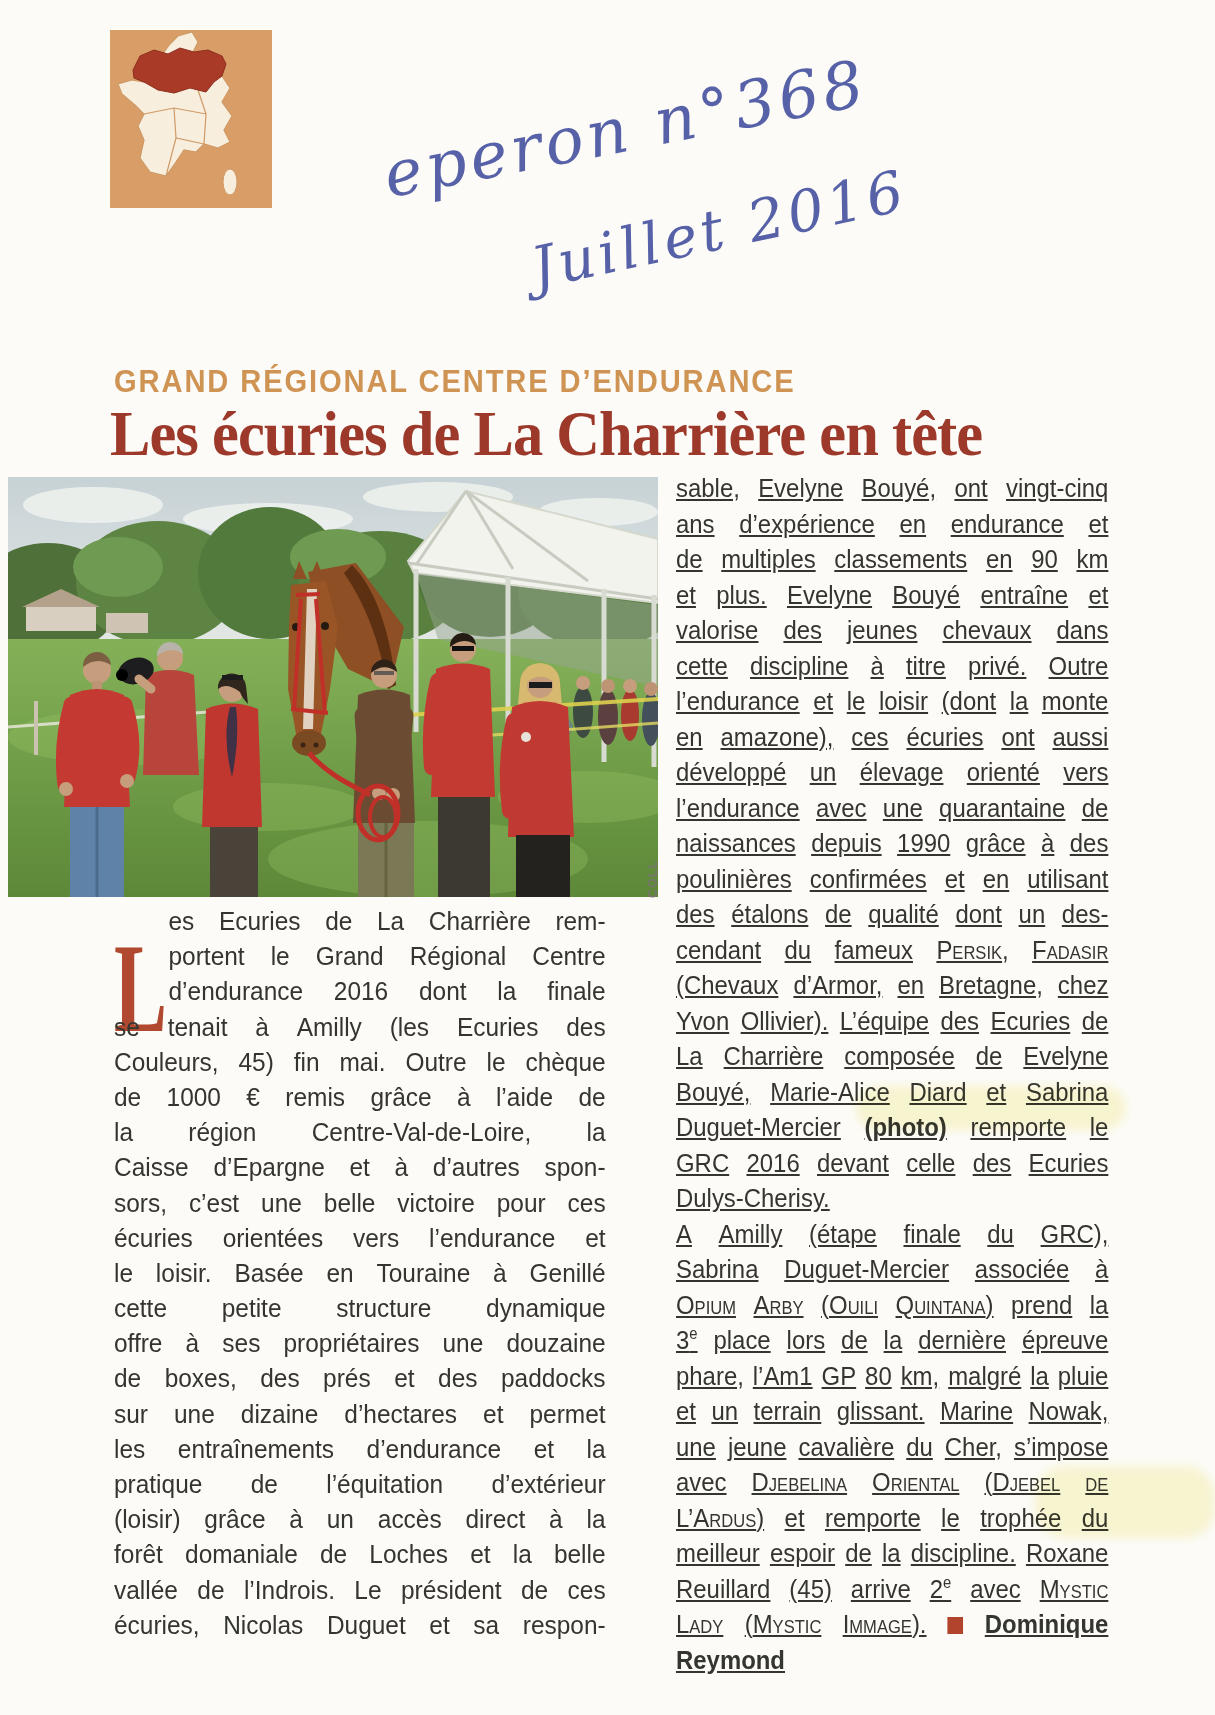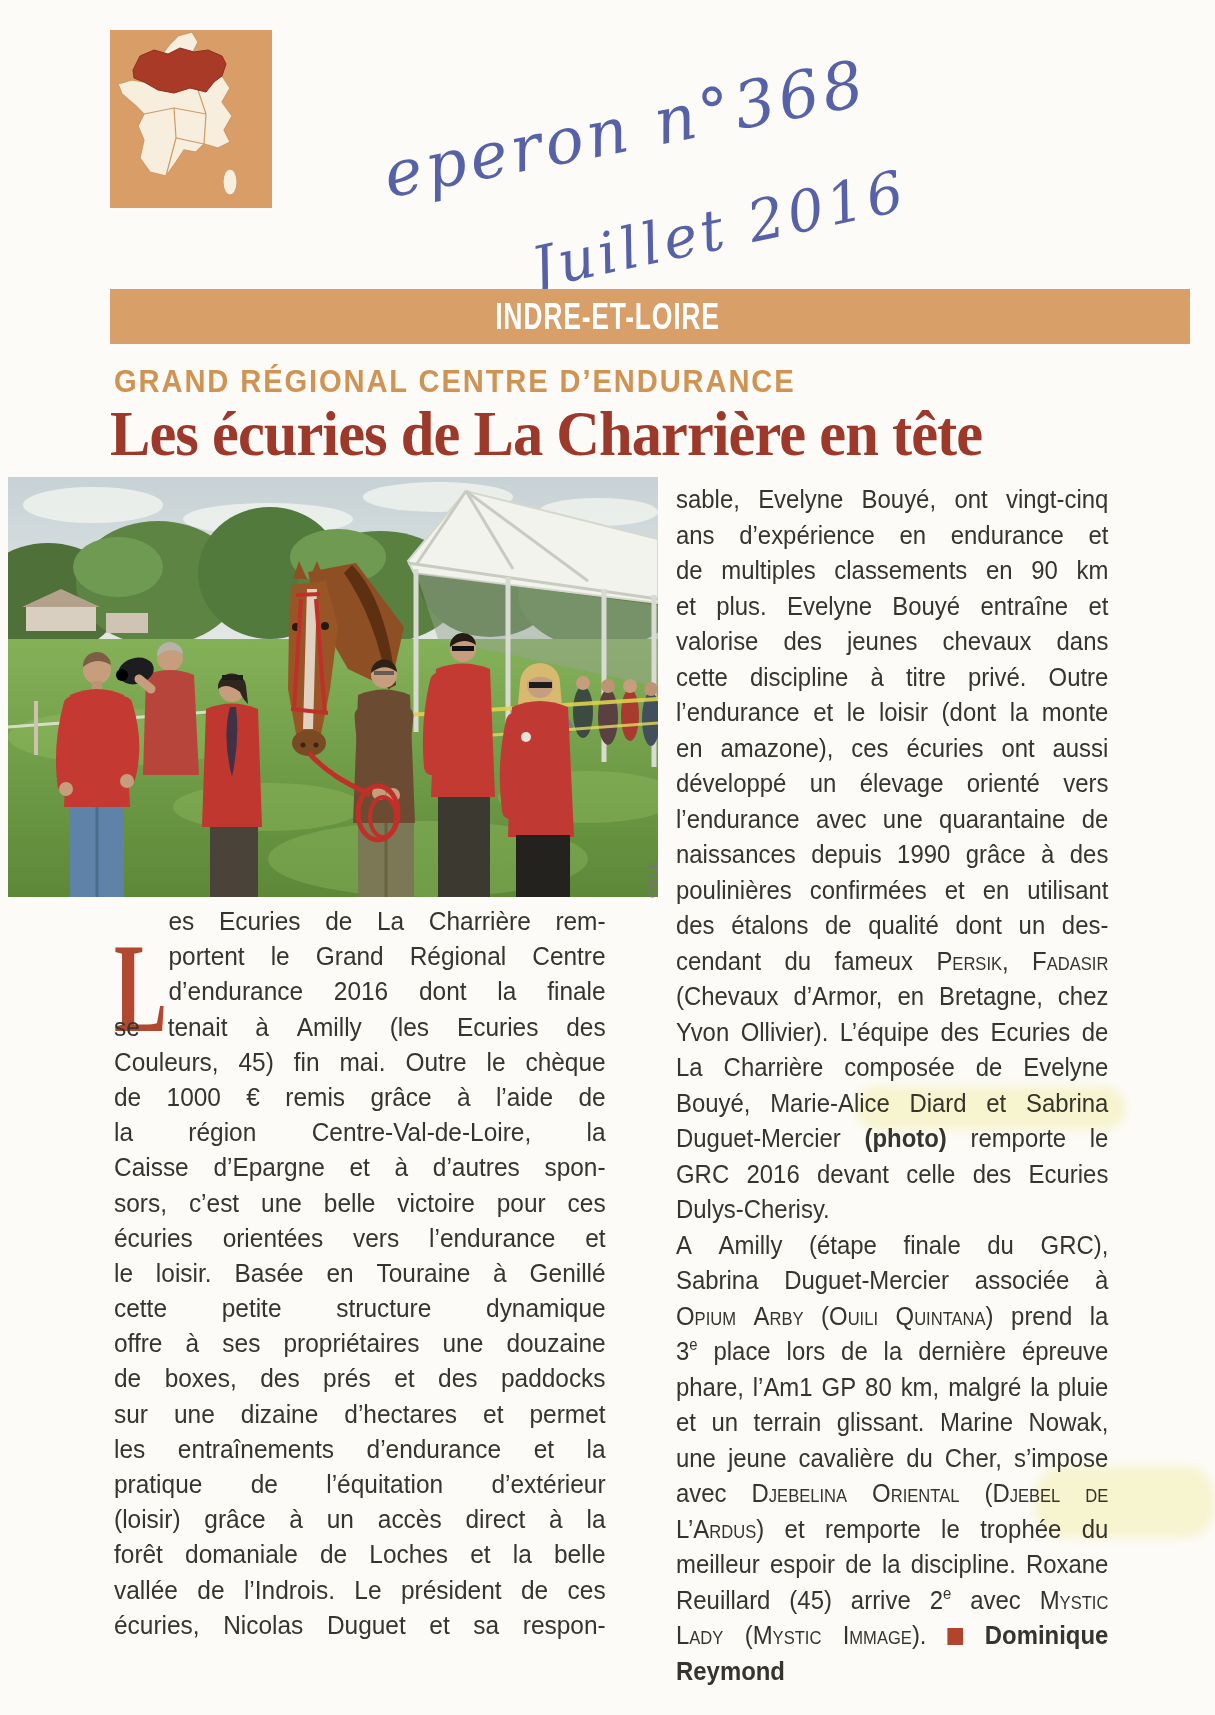--- a/index.html
+++ b/index.html
@@ -26,21 +26,21 @@
   .photo{position:absolute;left:8px;top:477px;width:650px;height:420px;overflow:hidden;background:#86a95a;}
   .photo-credit{position:absolute;left:646px;top:898px;transform:rotate(-90deg);transform-origin:0 0;
       font-size:12px;color:#77756e;letter-spacing:1.5px;font-weight:bold;white-space:nowrap;}
   
   .dropcap{position:absolute;left:114px;top:940px;font-family:"Liberation Serif","DejaVu Serif",serif;
       font-weight:bold;font-size:128px;line-height:96px;color:#b0492f;
       transform:scaleX(0.62);transform-origin:left top;}
   
   .col{position:absolute;font-size:26px;}
   .col-left{left:114px;top:906px;width:523px;}
-  .col-right{left:676px;top:484px;width:470px;}
+  .col-right{left:676px;top:473px;width:470px;text-decoration:underline;}
   .line{display:flex;justify-content:space-between;align-items:baseline;transform-origin:0 50%;}
   .col-left  .line{height:35.2px;transform:scaleX(0.94);}
   .col-right .line{height:35.5px;transform:scaleX(0.92);}
   .line.indent{padding-left:58px;}
   .line.start{justify-content:flex-start;column-gap:.32em;}
   .w{white-space:pre;}
   .sc{font-variant:small-caps;}
   .b{font-weight:bold;}
   sup{font-size:0.62em;vertical-align:super;line-height:0;}
   .sq{width:17px;height:17px;background:#b2442e;display:inline-block;vertical-align:-1px;}
@@ -61,23 +61,20 @@
       <path d="M68 6 L82 2 L88 12 L83 22 L98 20 L110 26 L116 34 L112 46 L120 58 L112 72 L122 86 L114 100 L120 112 L108 118 L94 114 L86 122 L74 120 L66 132 L56 146 L40 142 L30 128 L34 110 L28 96 L34 84 L26 76 L12 64 L8 54 L22 50 L34 52 L42 42 L40 28 L54 22 L60 14 Z" fill="#f7eede" stroke="#cf9a66" stroke-width="1.2"></path>
       <path d="M34 84 L64 78 L96 84 M64 78 L66 108 M96 84 L94 114 M112 46 L86 54 L64 63 M86 54 L96 84 M56 146 L66 108 L94 114" fill="none" stroke="#cf9a66" stroke-width="1.2"></path>
       <path d="M23 40 L30 26 L44 20 L58 24 L70 18 L84 22 L98 20 L112 26 L116 34 L112 46 L104 52 L96 62 L80 58 L64 63 L48 60 L34 52 L24 48 Z" fill="#a93a27" stroke="#8e2f1f" stroke-width="1"></path>
       <ellipse cx="120" cy="152" rx="7" ry="13" fill="#f7eede" stroke="#cf9a66" stroke-width="1"></ellipse>
     </svg>
   </div>
 
   <div class="hw hw1">eperon n°368</div>
   <div class="hw hw2">Juillet 2016</div>
 
-  <div class="banner">
-    <span class="banner-text">INDRE-ET-LOIRE</span>
-  </div>
 
   <div class="kicker">GRAND RÉGIONAL CENTRE D’ENDURANCE</div>
   <h1 class="title">Les écuries de La Charrière en tête</h1>
 
   <div class="photo">
     <svg width="650" height="420" viewBox="0 0 650 420">
       <defs>
         <linearGradient id="sky" x1="0" y1="0" x2="0" y2="1">
           <stop offset="0" stop-color="#c7d2d6"></stop>
             <stop offset="1" stop-color="#e6eae6"></stop>

